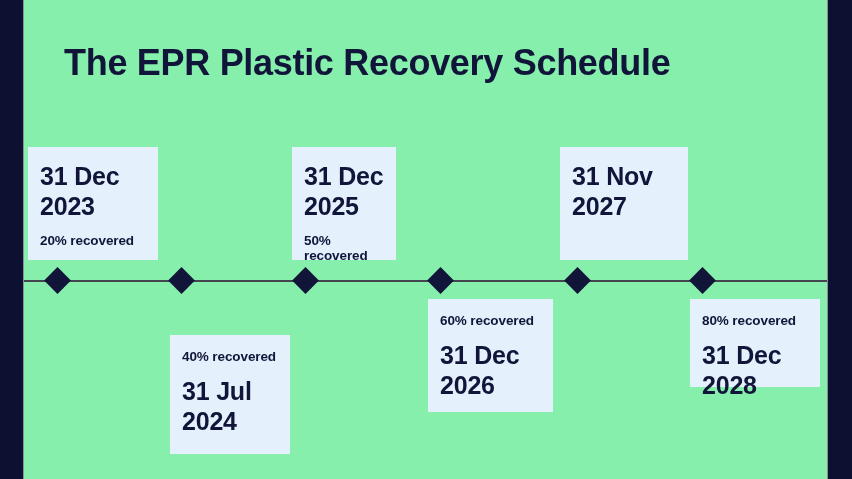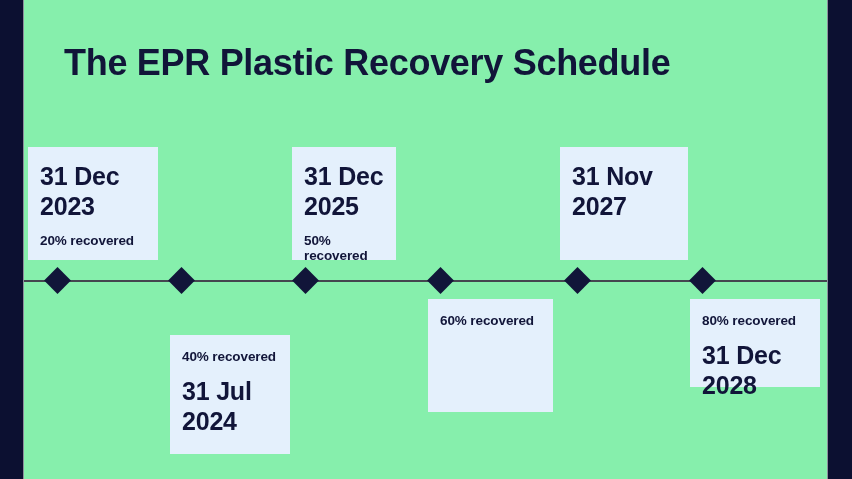--- a/index.html
+++ b/index.html
@@ -118,20 +118,21 @@
     <div class="date">31 Jul 2024</div>
   </div>
 
   <div class="card above" style="left:292px; top:147px; width:104px; height:113px;">
     <div class="date">31 Dec 2025</div>
     <div class="pct">50% recovered</div>
   </div>
 
   <div class="card below" style="left:428px; top:299px; width:125px; height:113px;">
     <div class="pct">60% recovered</div>
+    <div class="date">31 Dec 2026</div>
   </div>
 
   <div class="card above" style="left:560px; top:147px; width:128px; height:113px;">
     <div class="date">31 Nov 2027</div>
   </div>
 
   <div class="card below" style="left:690px; top:299px; width:130px; height:88px;">
     <div class="pct">80% recovered</div>
     <div class="date">31 Dec 2028</div>
   </div>

